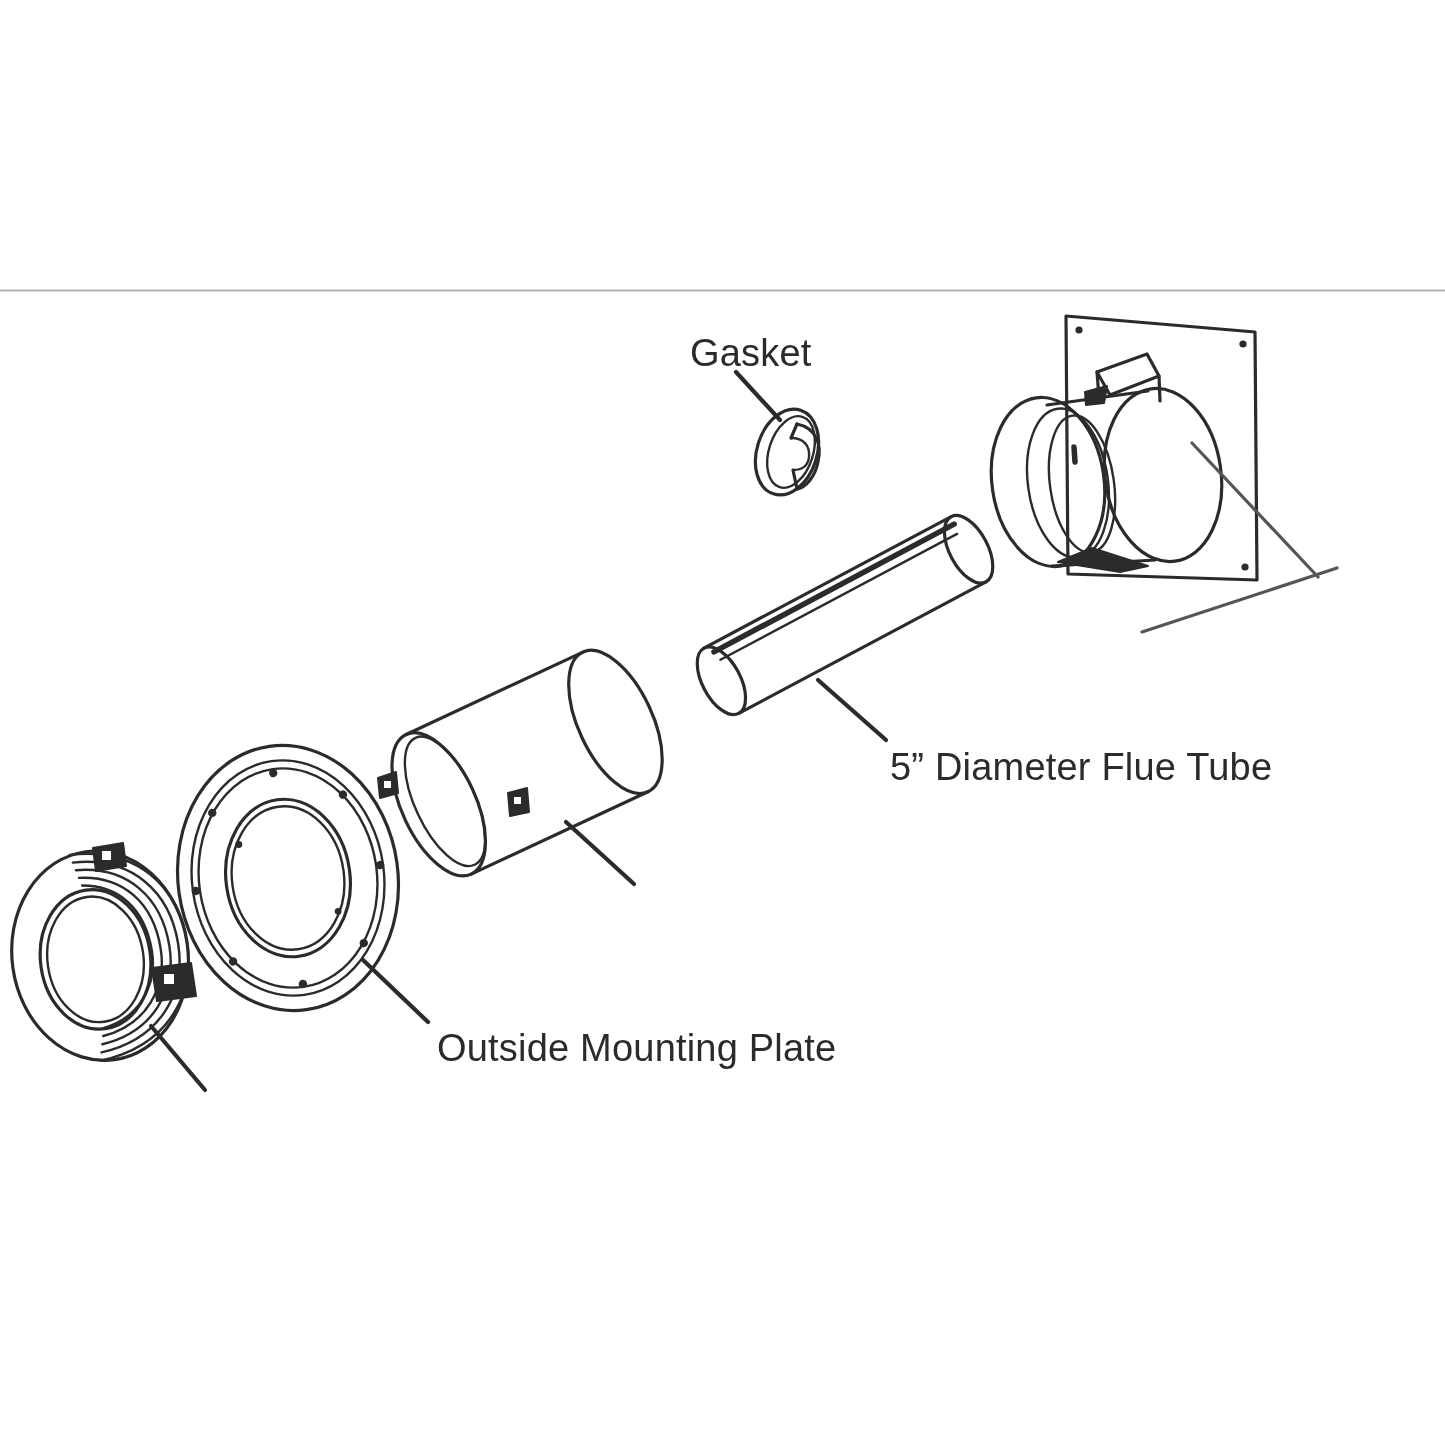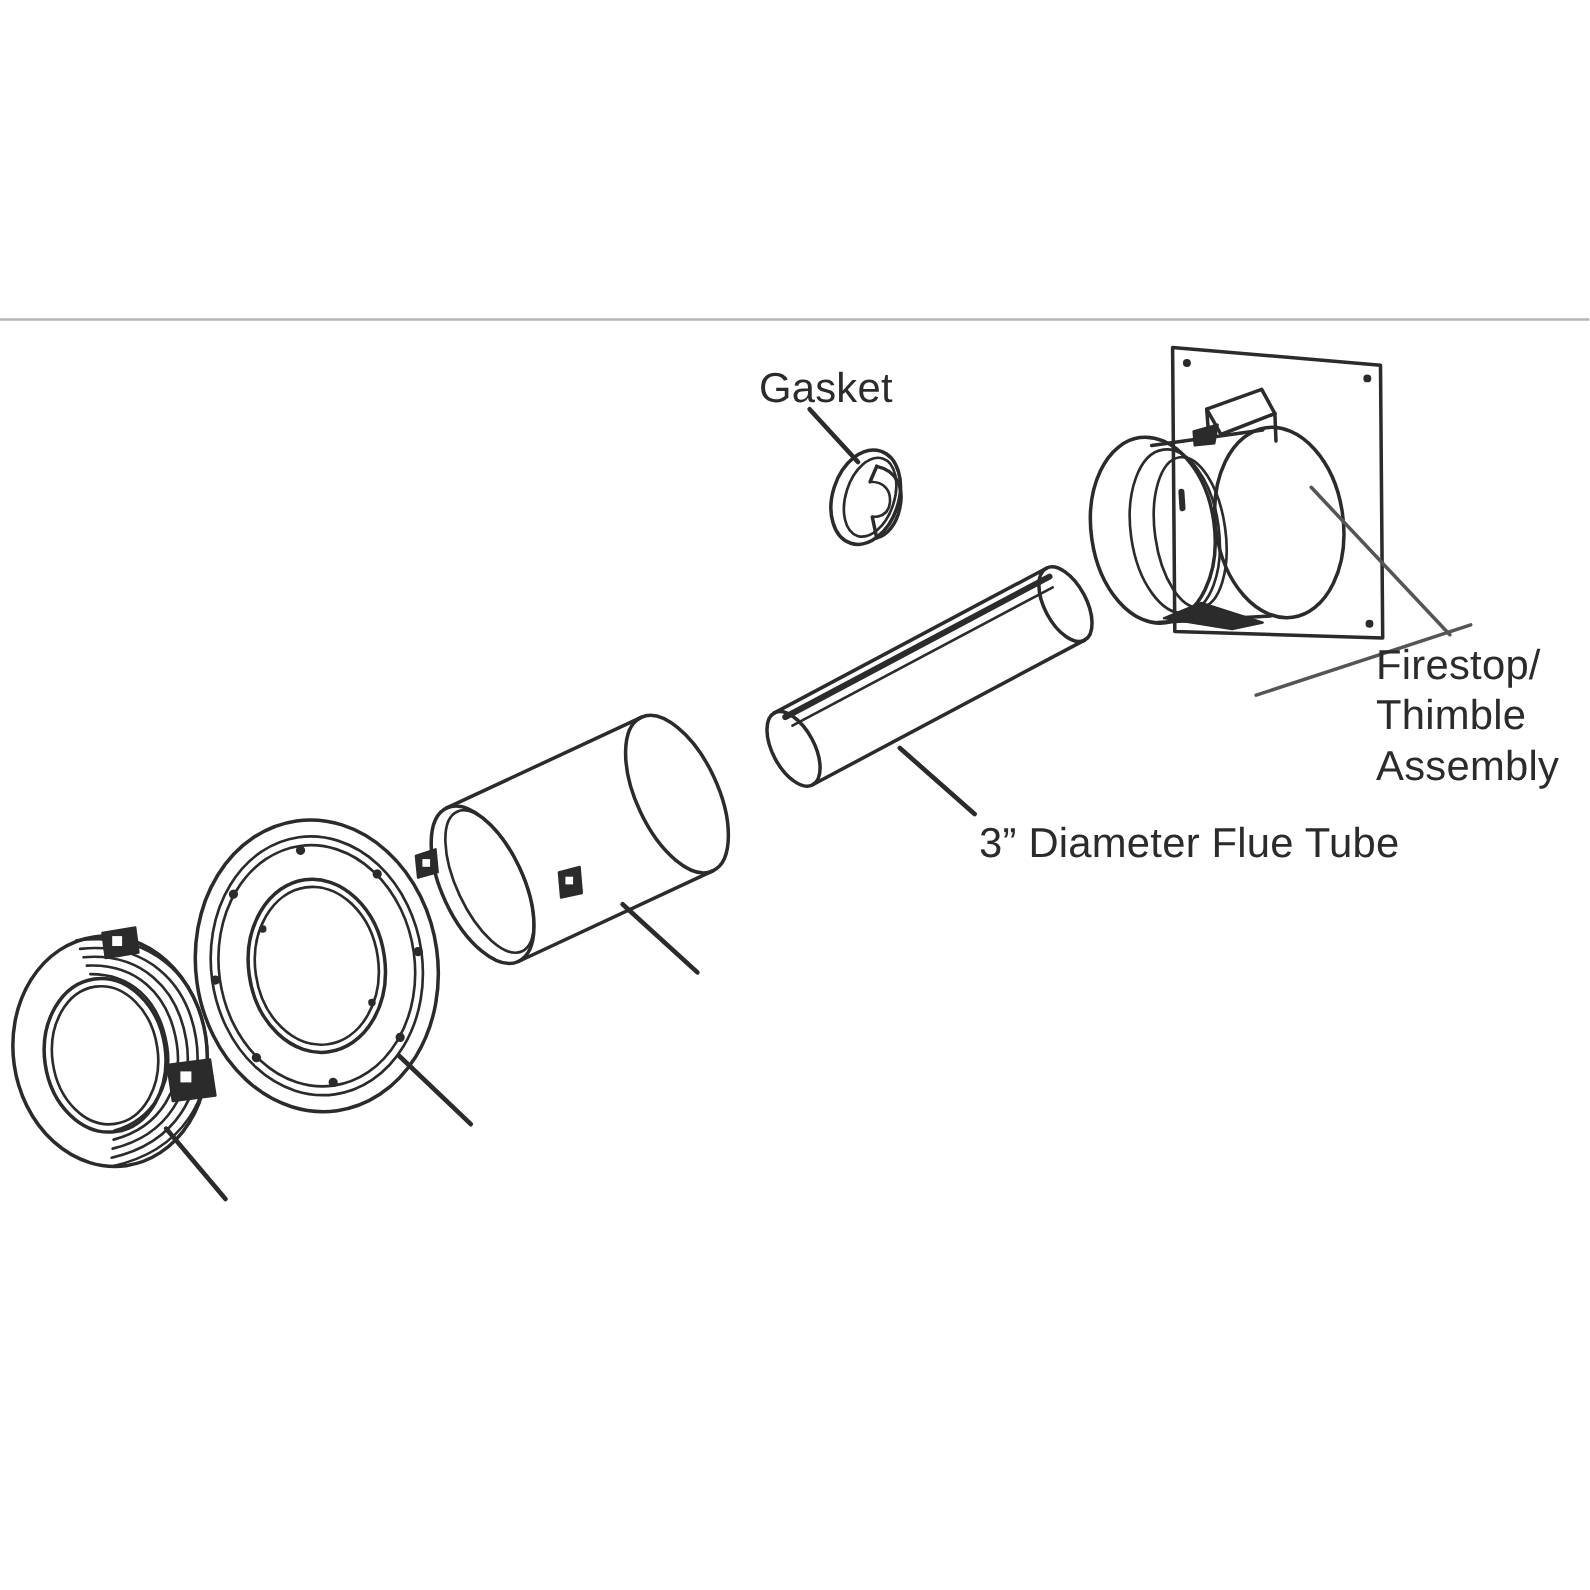--- a/index.html
+++ b/index.html
@@ -202,22 +202,20 @@
         <polygon class="blob" points="152,968 191,963 196,996 157,1001"></polygon>
         <rect class="wht" x="164" y="974" width="10" height="10"></rect>
       </g>
     </g>
     <line class="leader" x1="151" y1="1026" x2="205" y2="1090"></line>
 
   </svg>
 
   <div class="lbl" id="label-gasket">Gasket</div>
 
-  <div class="lbl" id="label-firestop">Firestop/
-Thimble
-Assembly</div>
-
-  <div class="lbl" id="label-flue">3” Diameter Flue Tube</div>
-
-
+
+  <div class="lbl" id="label-flue">5” Diameter Flue Tube</div>
+
+
+  <div class="lbl" id="label-plate">Outside Mounting Plate</div>
 
 
 </div>
 
 </body></html>

